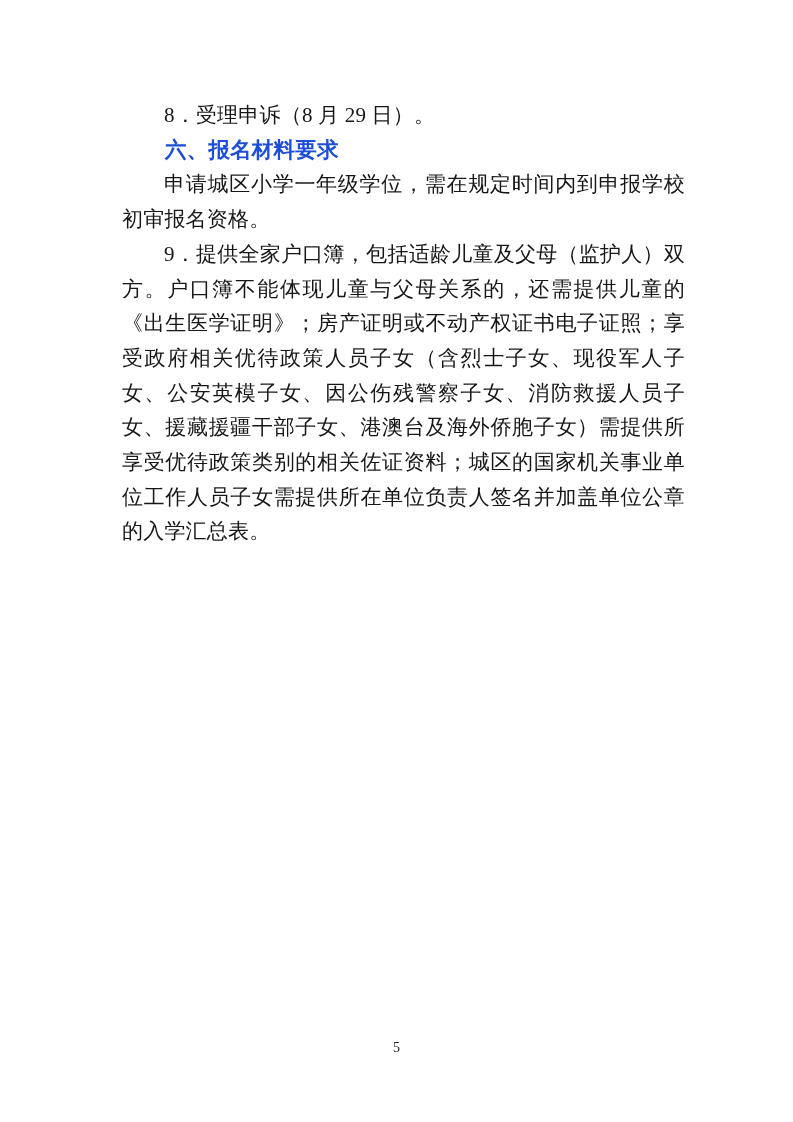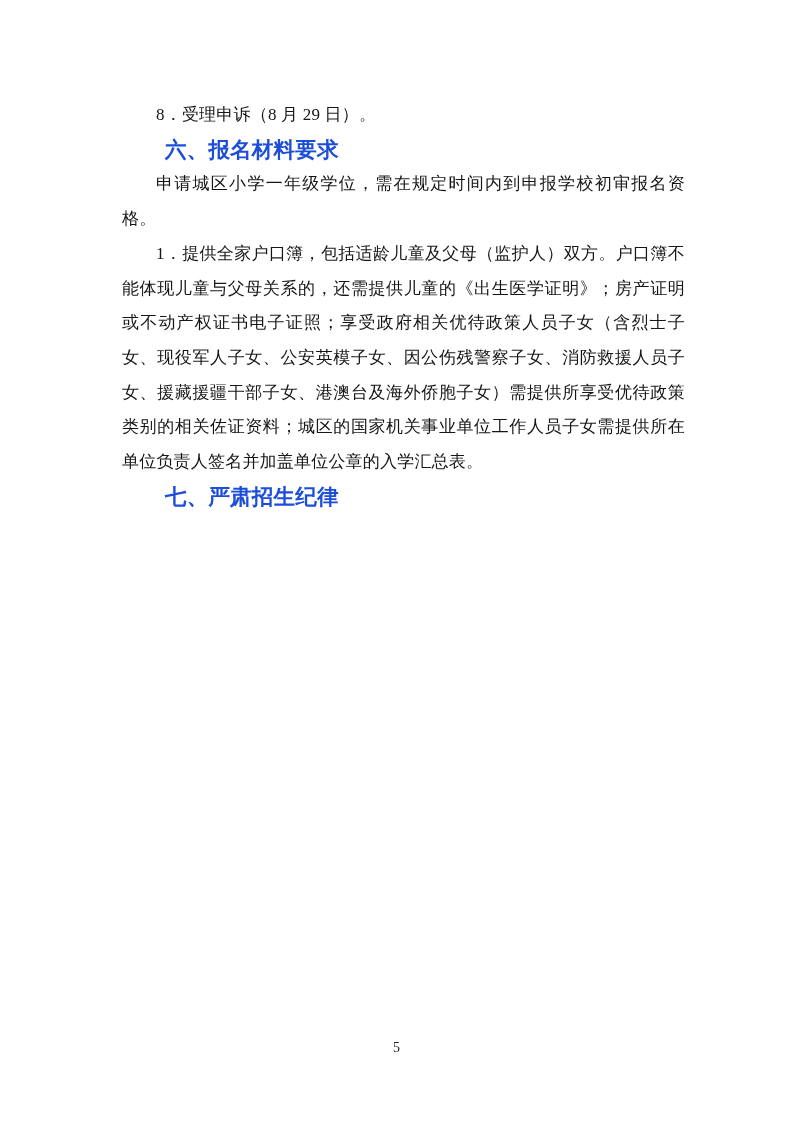--- a/index.html
+++ b/index.html
@@ -18,21 +18,21 @@
   }
   .content {
     position: absolute;
     left: 122px;
     top: 98px;
     width: 563px;
   }
   .body-para {
     margin: 0;
     font-family: "Liberation Serif", "DejaVu Serif", serif;
-    font-size: 17px;
+    font-size: 21px;
     line-height: 34.7px;
     text-align: justify;
     text-justify: inter-ideograph;
     text-indent: 2em;
     letter-spacing: 0.2px;
     color: #161616;
   }
   .heading {
     margin: 0;
     font-family: "Liberation Sans", "DejaVu Sans", sans-serif;
@@ -55,17 +55,16 @@
   }
 </style>
 </head>
 <body>
 
 <div class="page">
   <div class="content">
     <p class="body-para">8．受理申诉（8 月 29 日）。</p>
     <h2 class="heading">六、报名材料要求</h2>
     <p class="body-para">申请城区小学一年级学位，需在规定时间内到申报学校初审报名资格。</p>
-    <p class="body-para">1．提供全家户口簿，包括适龄儿童及父母（监护人）双方。户口簿不能体现儿童与父母关系的，还需提供儿童的《出生医学证明》；房产证明或不动产权证书电子证照；享受政府相关优待政策人员子女（含烈士子女、现役军人子女、公安英模子女、因公伤残警察子女、消防救援人员子女、援藏援疆干部子女、港澳台及海外侨胞子女）需提供所享受优待政策类别的相关佐证资料；城区的国家机关事业单位工作人员子女需提供所在单位负责人签名并加盖单位公章的入学汇总表。</p>
-    <h2 class="heading">七、严肃招生纪律</h2>
+    <p class="body-para">9．提供全家户口簿，包括适龄儿童及父母（监护人）双方。户口簿不能体现儿童与父母关系的，还需提供儿童的《出生医学证明》；房产证明或不动产权证书电子证照；享受政府相关优待政策人员子女（含烈士子女、现役军人子女、公安英模子女、因公伤残警察子女、消防救援人员子女、援藏援疆干部子女、港澳台及海外侨胞子女）需提供所享受优待政策类别的相关佐证资料；城区的国家机关事业单位工作人员子女需提供所在单位负责人签名并加盖单位公章的入学汇总表。</p>
   </div>
   <div class="page-number">5</div>
 </div>
 
 </body></html>

